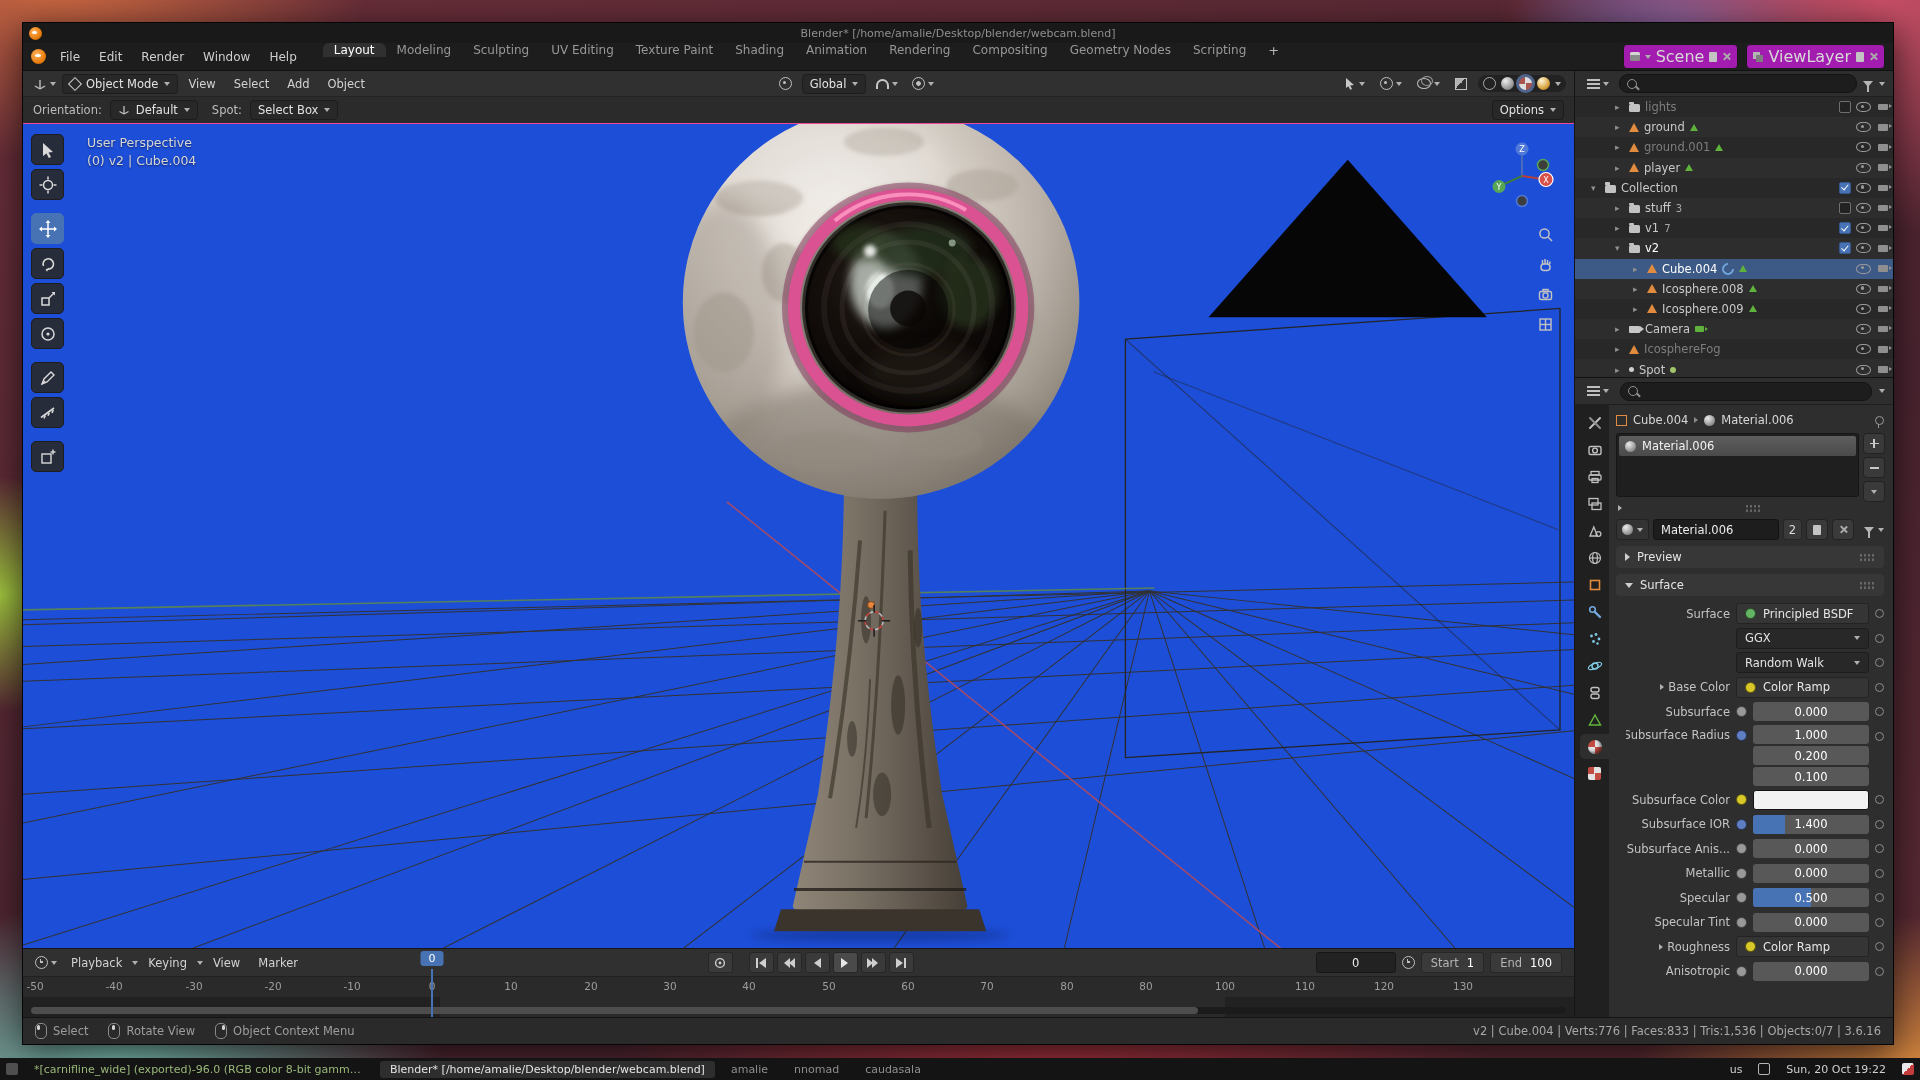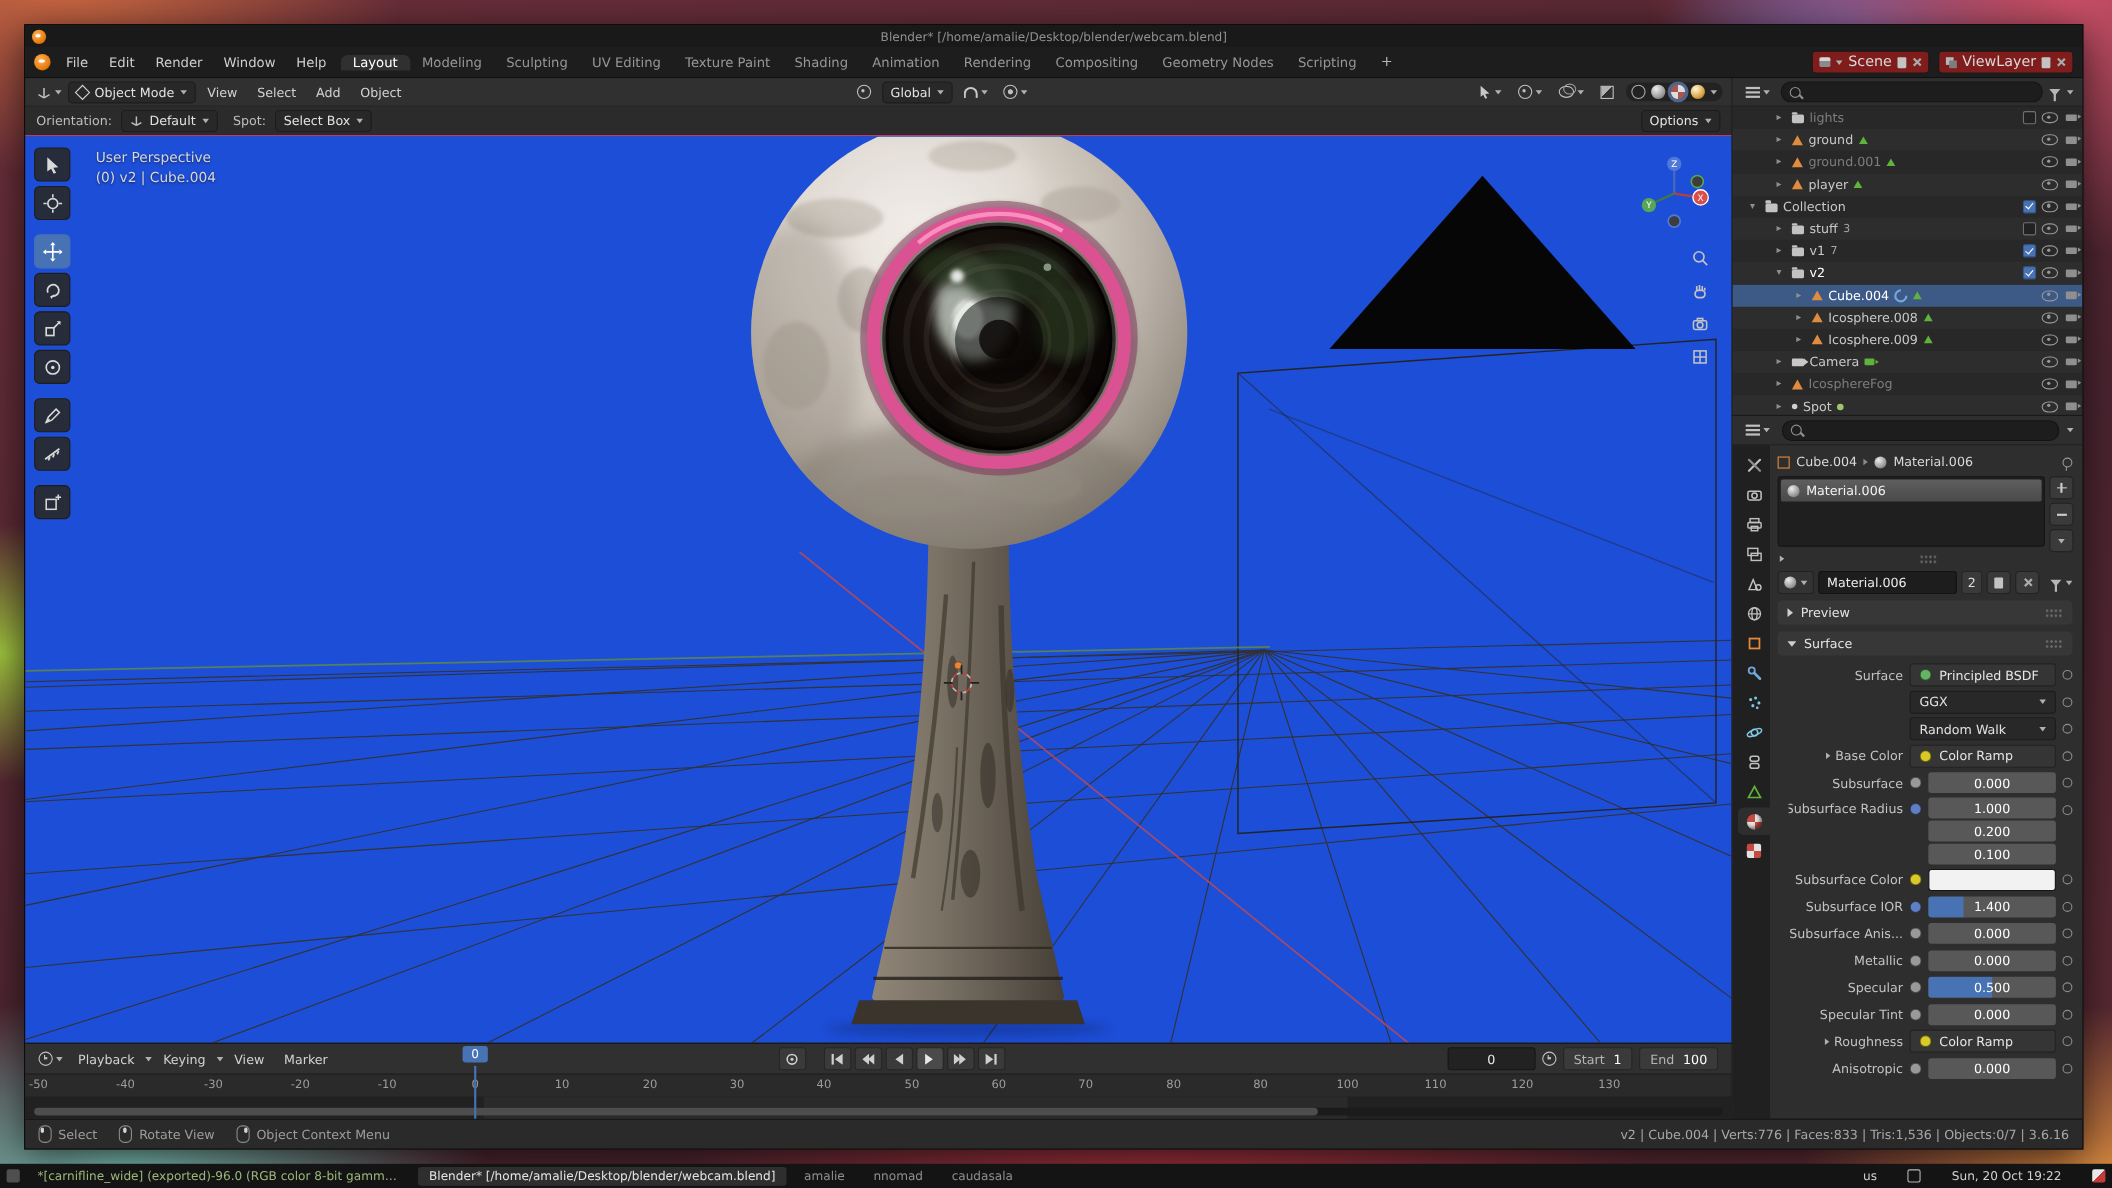--- a/index.html
+++ b/index.html
@@ -19,26 +19,26 @@
   
   .titlebar{height:20px;background:#191919;display:flex;align-items:center;justify-content:center;
       font-size:11px;color:#8f8f8f;position:relative;flex:none}
   .applogo{width:13px;height:13px;border-radius:50%;background:radial-gradient(circle at 38% 35%,#ffb25e,#e87d0d 60%,#9c5407);position:absolute;left:6px}
   .applogo:after{content:"";position:absolute;left:3px;top:4px;width:5px;height:3px;border-radius:50%;background:#fff}
   
   .topbar{height:27px;background:#1d1d1d;display:flex;align-items:center;gap:1px;padding:0 8px;border-bottom:1px solid #101010;flex:none}
   .blogo{width:15px;height:15px;border-radius:50%;background:radial-gradient(circle at 38% 35%,#ffb25e,#e87d0d 62%,#9c5407);position:relative;margin-right:4px}
   .blogo:after{content:"";position:absolute;left:3.5px;top:4.5px;width:6px;height:3.5px;border-radius:50%;background:#fff}
   .menu{padding:3px 9px;border-radius:3px;color:#cfcfcf;font-size:12px}
-  .tabs{display:flex;align-items:center;height:100%;margin-left:3px}
+  .tabs{display:flex;align-items:flex-start;height:100%;margin-left:16px}
   .tab{display:flex;align-items:center;padding:0 11px;color:#979797;font-size:12px;border-radius:6px 6px 0 0}
   .tab.active{background:#303030;color:#fff}
   .tab.plus{color:#b5b5b5;font-size:13px}
   .top-right{margin-left:auto;display:flex;align-items:center;gap:8px}
-  .widget{display:flex;align-items:center;background:#7f1d1d;border:1px solid #191919;border-radius:4px;padding:2px 6px;gap:5px;font-size:13px;color:#d8d8d8}
+  .widget{display:flex;align-items:center;background:#a21caf;border:1px solid #191919;border-radius:4px;padding:2px 6px;gap:5px;font-size:16px;color:#d8d8d8}
   
   .chev{width:0;height:0;border-left:3.5px solid transparent;border-right:3.5px solid transparent;border-top:4px solid #b0b0b0;flex:none}
   .x-ico{width:9px;height:9px;position:relative;flex:none}
   .x-ico:before,.x-ico:after{content:"";position:absolute;left:4px;top:0;width:1.5px;height:9px;background:#ababab}
   .x-ico:before{transform:rotate(45deg)}.x-ico:after{transform:rotate(-45deg)}
   .plus-ico{width:9px;height:9px;position:relative}
   .plus-ico:before{content:"";position:absolute;left:3.8px;top:0;width:1.6px;height:9px;background:#c8c8c8}
   .plus-ico:after{content:"";position:absolute;left:0;top:3.8px;width:9px;height:1.6px;background:#c8c8c8}
   .minus-ico{width:9px;height:2px;background:#c8c8c8}
   .mag{width:8px;height:8px;border:1.4px solid #8f8f8f;border-radius:50%;position:relative;flex:none}
@@ -195,21 +195,21 @@
   .mouse{width:10px;height:14px;border:1.2px solid #8a8a8a;border-radius:5px;position:relative;flex:none}
   .mouse:after{content:"";position:absolute;top:1px;width:3px;height:5px;background:#d4d4d4;border-radius:2px}
   .m-left:after{left:1px}.m-mid:after{left:3px;width:2.5px}.m-right:after{right:1px}
   .sbright{margin-left:auto;color:#a8a8a8}
   
   .taskbar{position:absolute;left:0;right:0;bottom:0;height:22px;background:#141414;display:flex;align-items:center;gap:6px;padding:0 6px;font-size:11px;color:#8f8f8f}
   .tbico{width:12px;height:12px;background:#4f4f4f;border-radius:2px;flex:none}
   .tbitem{padding:2px 10px;white-space:nowrap;overflow:hidden;max-width:330px;text-overflow:ellipsis}
   .tbitem.gimp{color:#9ab87a}
   .tbitem.active{background:#2e2e2e;color:#e4e4e4;border-radius:3px}
-  .tbright{margin-left:auto;display:flex;align-items:center;gap:28px;color:#d0d0d0}
+  .tbright{margin-left:auto;display:flex;align-items:center;gap:16px;color:#d0d0d0}
   .tbcal{width:10px;height:10px;border:1.3px solid #b5b5b5;border-radius:2px;flex:none}
   .tbred{width:12px;height:12px;border-radius:2px;background:linear-gradient(135deg,#e8e8e8 50%,#c43b3b 50%);flex:none}
   svg text{font-family:"DejaVu Sans",sans-serif}
 </style>
 </head>
 <body>
 
 <div class="bw">
 
   <div class="titlebar">

